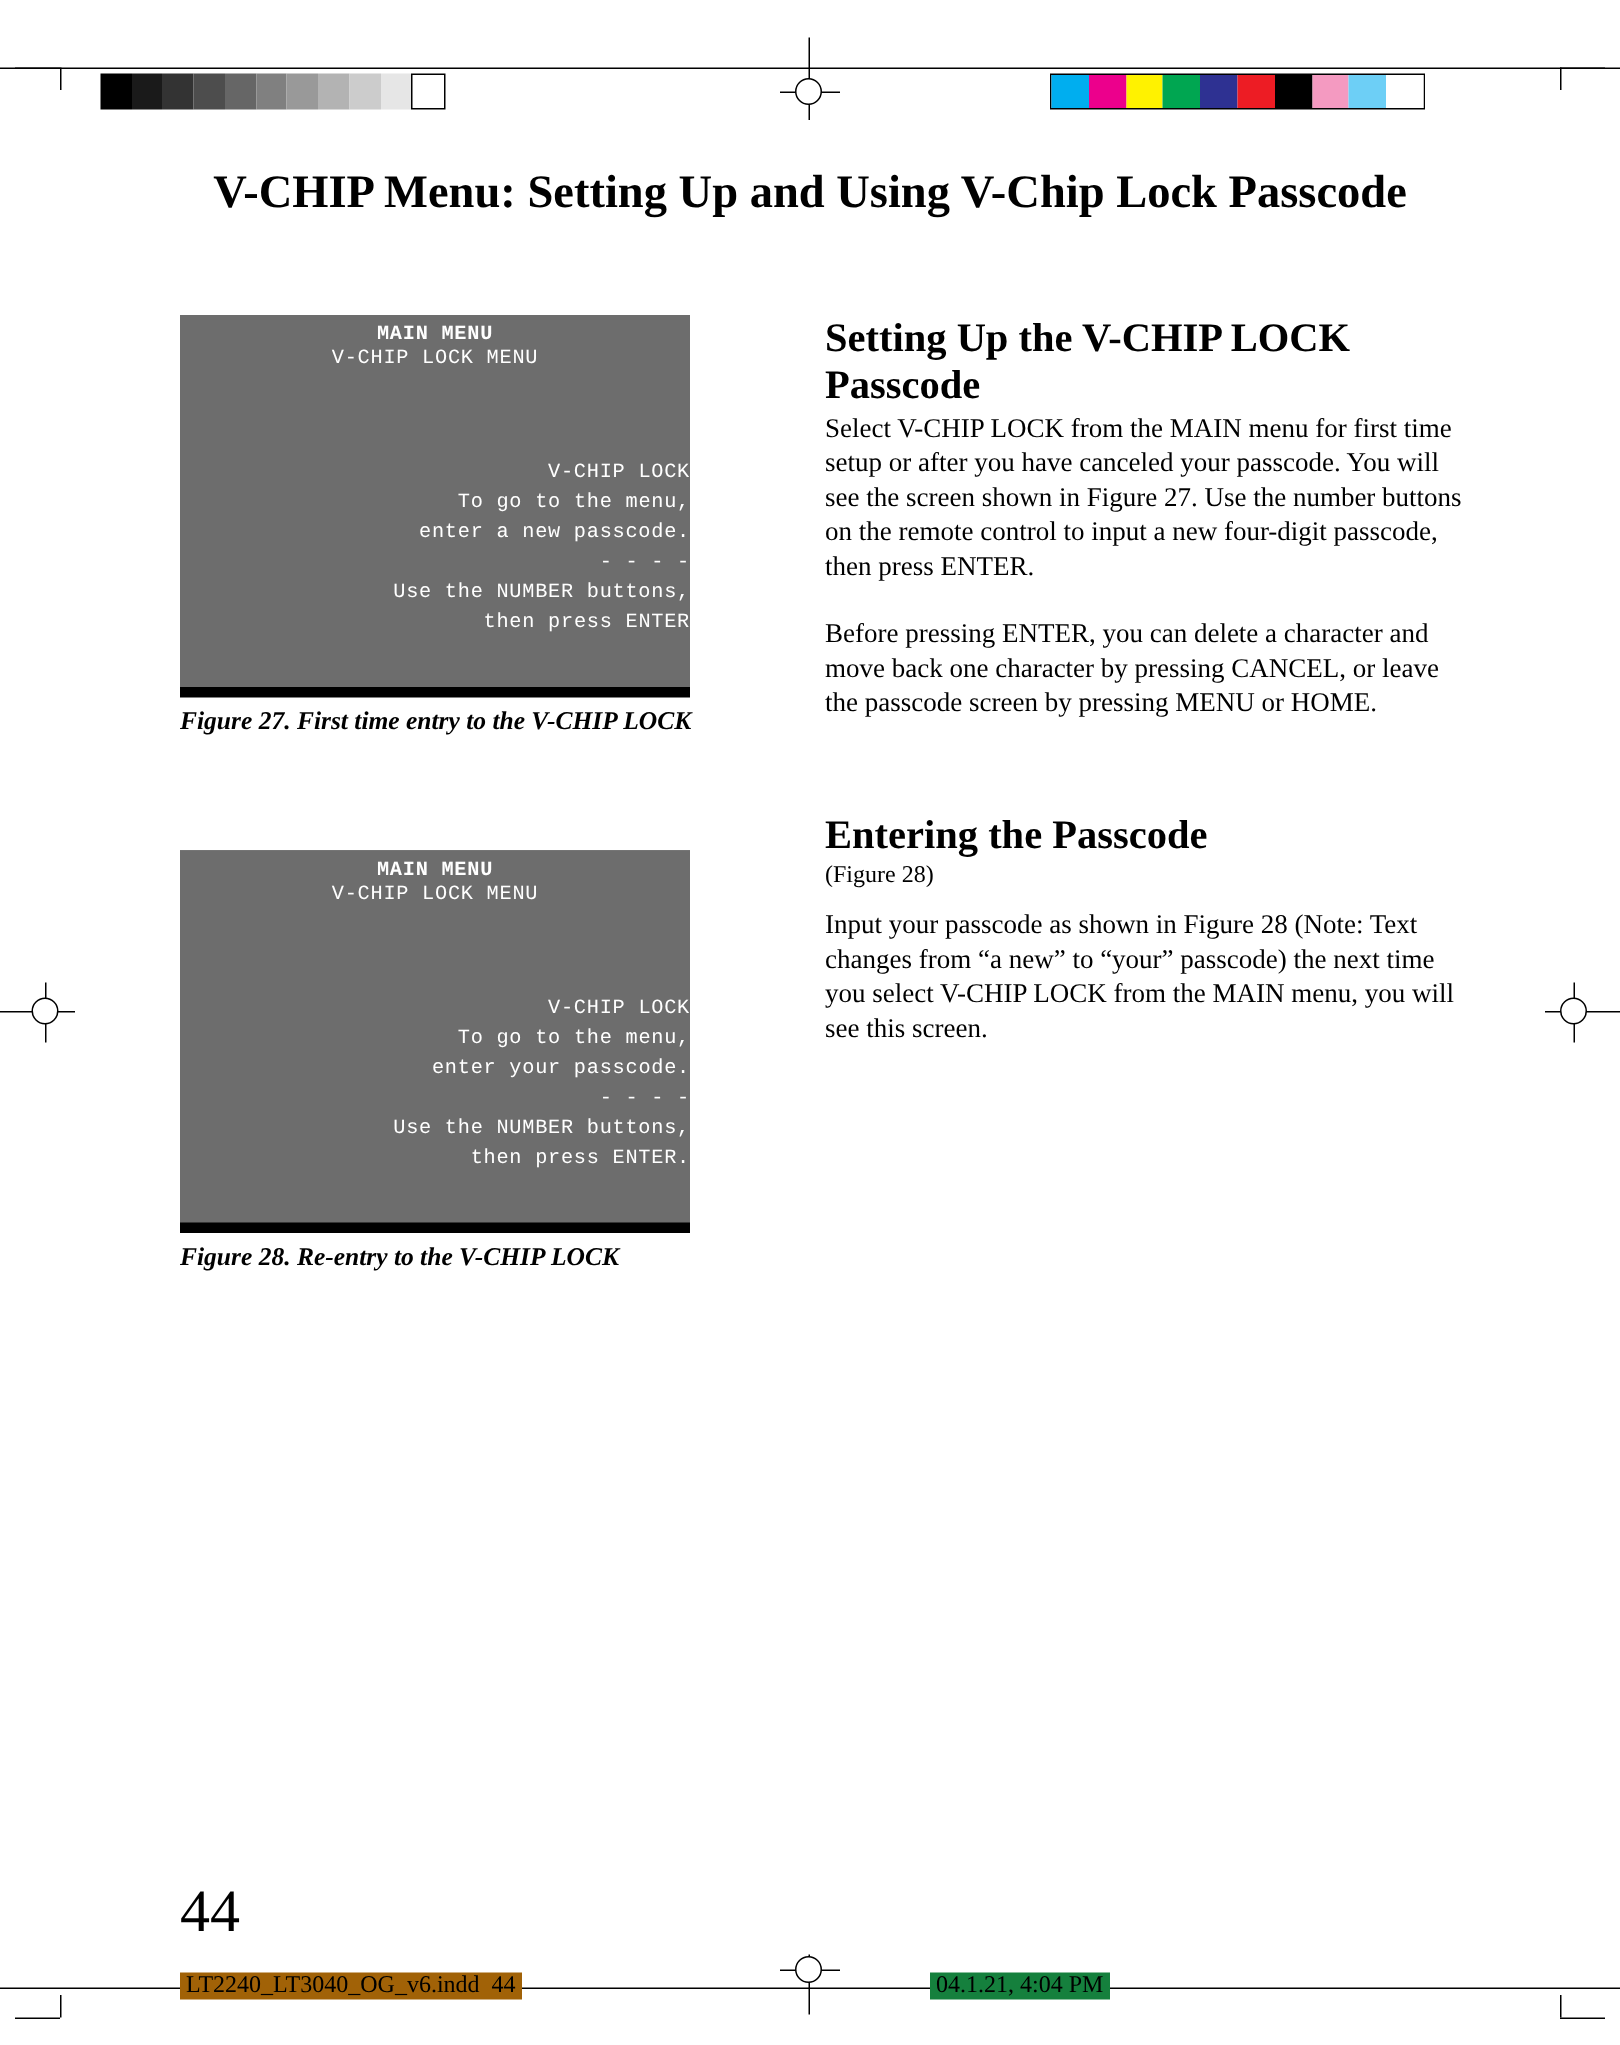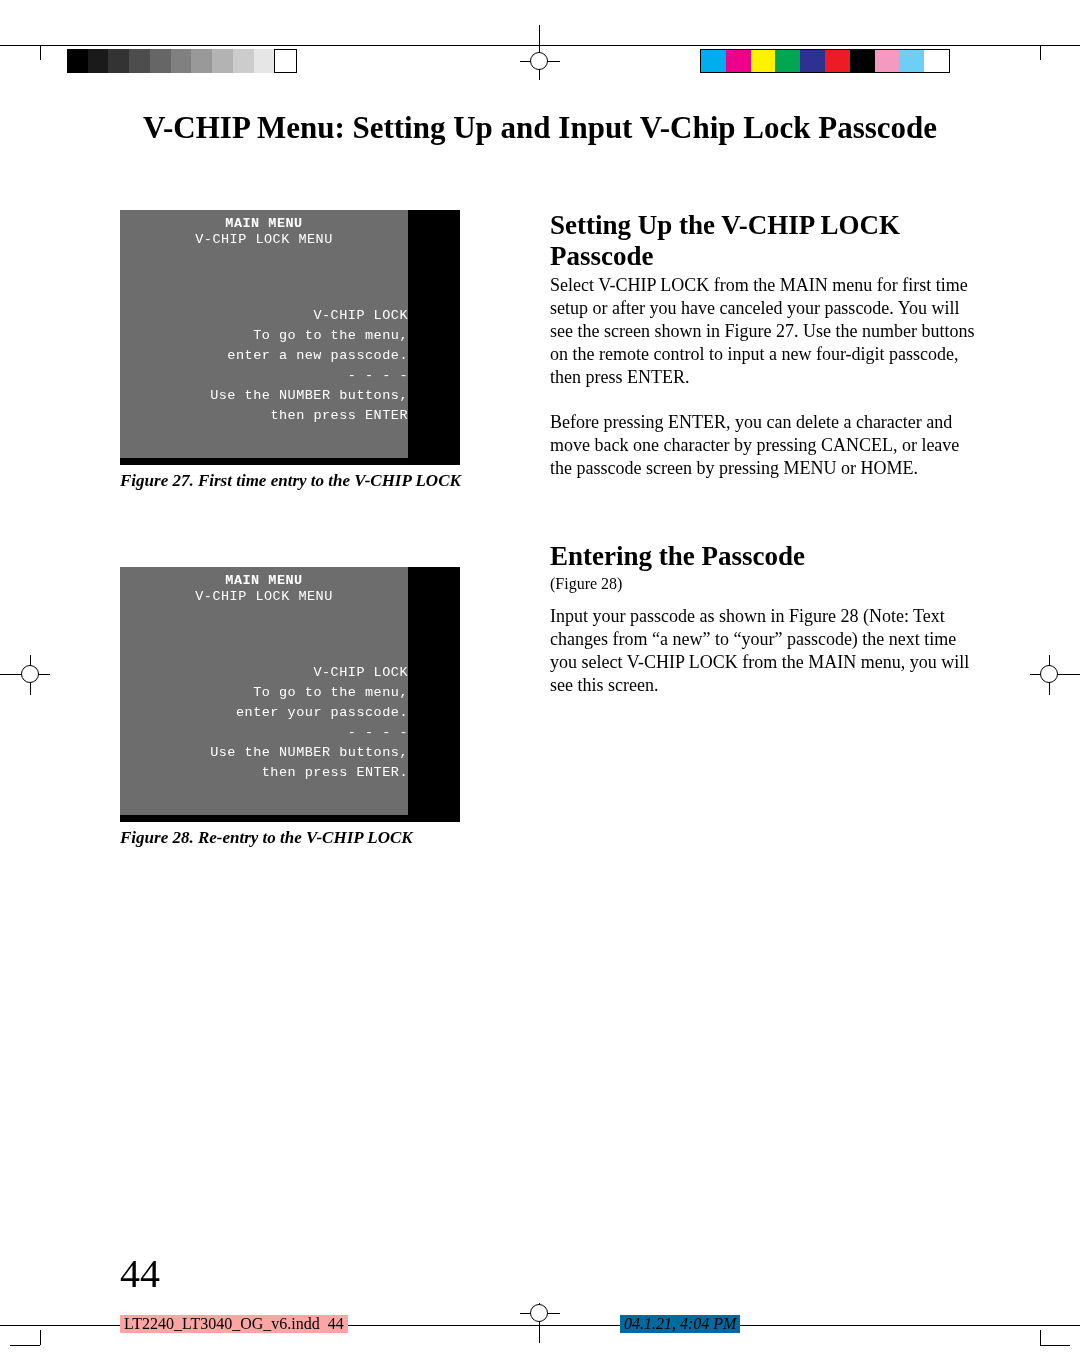--- a/index.html
+++ b/index.html
@@ -64,21 +64,21 @@
     position: absolute;
     left: 120px; top: 210px; width: 370px;
   }
   .tv-outer {
     width: 340px; height: 255px;
     background: #000;
     position: relative;
   }
   .tv-inner {
     position: absolute; top: 0; left: 0;
-    width: 288px; height: 248px;
+    width: 340px; height: 248px;
     background: #6d6d6d;
     font-family: "Courier New", monospace;
     font-size: 13.5px;
     color: #fff;
     letter-spacing: 0.5px;
   }
   .tv-title1 { position:absolute; top:6px;  width:100%; text-align:center; font-weight:bold;}
   .tv-title2 { position:absolute; top:22px; width:100%; text-align:center; }
   .tv-body   { position:absolute; top:96px; width:100%; text-align:right; line-height: 20px; white-space: pre; }
   .fig-caption {
@@ -149,22 +149,22 @@
   }
 
   
   .footer {
     position: absolute;
     top: 1315px; left: 0; width: 1080px; height: 40px;
     font-family: "Times New Roman", serif;
     font-size: 16px;
   }
   .footer .line { position:absolute; top:10px; left:0; width:1080px; height:1px; background:#000;}
-  .footer .fname { position:absolute; top:0; left:120px; background:#fca5a5; padding:0 4px;}
-  .footer .fdate { position:absolute; top:0; left:620px; background:#0369a1; padding:0 4px;font-style:italic;}
+  .footer .fname { position:absolute; top:0; left:120px; background:#a16207; padding:0 4px;}
+  .footer .fdate { position:absolute; top:0; left:620px; background:#15803d; padding:0 4px;}
   .footer .reg { position:absolute; top:-12px; left:520px; width:40px; height:40px;}
   .footer .reg .v{position:absolute;left:19px;top:0;width:1px;height:40px;background:#000;}
   .footer .reg .h{position:absolute;left:0;top:10px;width:40px;height:1px;background:#000;}
   .footer .reg .c{position:absolute;left:10px;top:1px;width:18px;height:18px;border:1px solid #000;border-radius:50%;background:#fff;}
   .cm-bl { bottom:-5px; left:10px; } .cm-bl::before{top:15px;left:0;width:30px;height:1px;} .cm-bl::after{top:0;left:30px;width:1px;height:15px;}
   .cm-br { bottom:-5px; right:10px;} .cm-br::before{top:15px;left:0;width:30px;height:1px;} .cm-br::after{top:0;left:0;width:1px;height:15px;}
 
 </style>
 </head>
 <body>
@@ -209,21 +209,21 @@
   <div class="h"></div>
     <div class="v"></div>
     <div class="c"></div>
 </div>
 <div class="reg-side reg-right">
   <div class="h"></div>
     <div class="v"></div>
     <div class="c"></div>
 </div>
 
-<div class="page-title">V-CHIP Menu:  Setting Up and Input V-Chip Lock Passcode</div>
+<div class="page-title">V-CHIP Menu:  Setting Up and Using V-Chip Lock Passcode</div>
 
 <div class="left-col">
   <div class="figure1">
     <div class="tv-outer">
       <div class="tv-inner">
         <div class="tv-title1">MAIN MENU</div>
         <div class="tv-title2">V-CHIP LOCK MENU</div>
         <div class="tv-body">V-CHIP LOCK
 To go to the menu,
 enter a new passcode.

